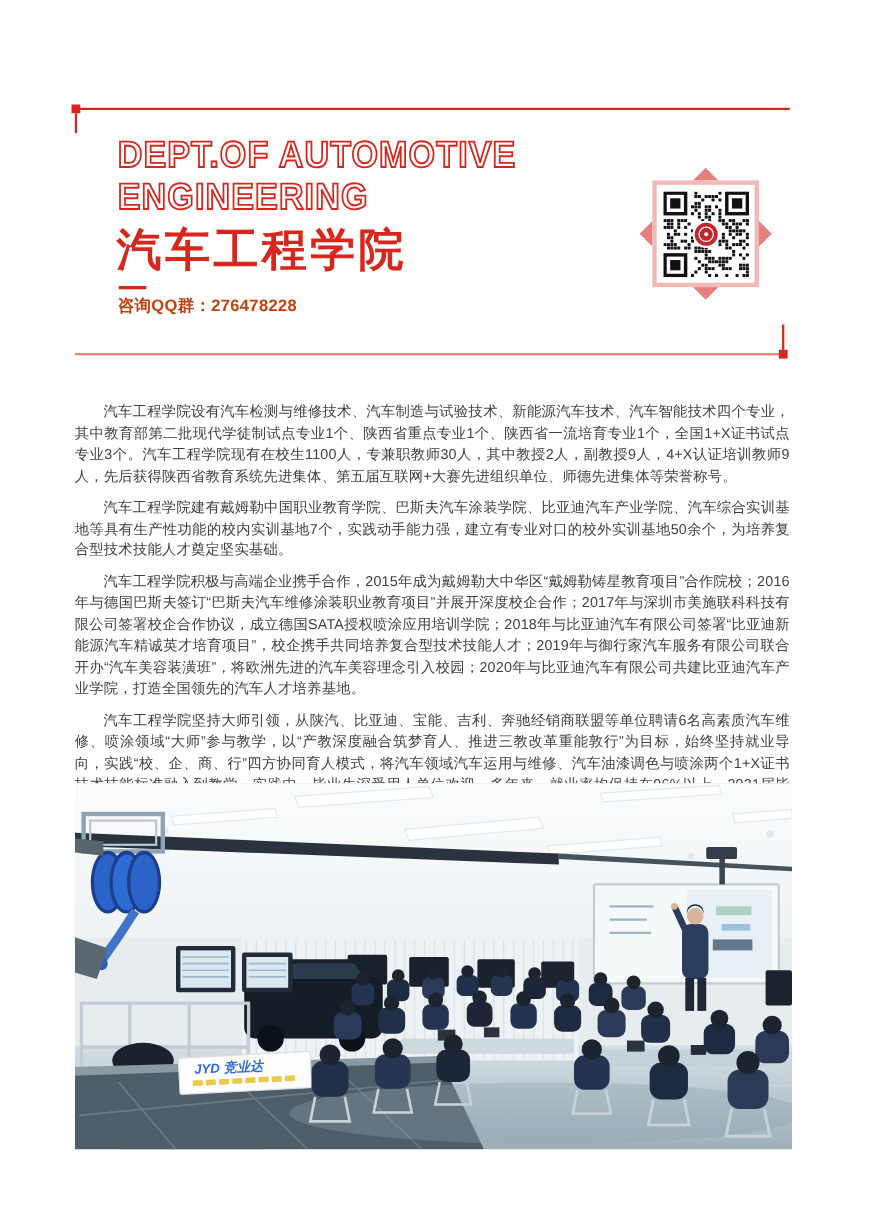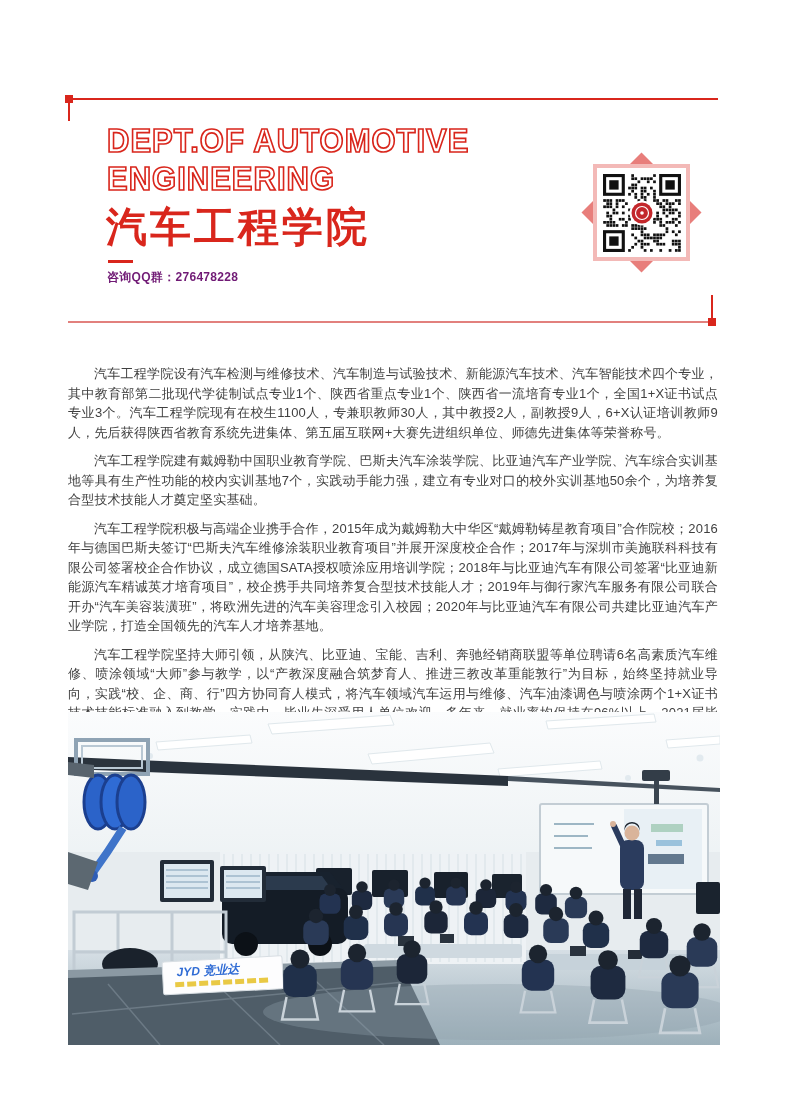--- a/index.html
+++ b/index.html
@@ -12,21 +12,21 @@
   .rule-bottom{position:absolute;left:68px;top:309px;width:642px;height:2px;background:#e2807d;}
   .sq-br{position:absolute;left:708px;top:306px;width:8px;height:8px;background:#d9261c;}
   .tick-br{position:absolute;left:711px;top:283px;width:2px;height:23px;background:#d9261c;}
   
   .title-en{position:absolute;left:107px;top:110px;font-size:31px;line-height:35px;
             font-weight:700;letter-spacing:1px;color:#ffffff;
             -webkit-text-stroke:1.6px #d9261c;transform:scaleY(1.08);transform-origin:left top;}
   .title-cn{position:absolute;left:106px;top:188px;font-size:41px;font-weight:900;
             letter-spacing:3px;color:#d9261c;text-align:center;}
   .title-underline{position:absolute;left:108px;top:248px;width:25px;height:3px;background:#d9261c;}
-  .qq-line{position:absolute;left:107px;top:257px;font-size:12px;font-weight:700;color:#701a75;letter-spacing:.3px;}
+  .qq-line{position:absolute;left:107px;top:257px;font-size:15px;font-weight:700;color:#c2410c;letter-spacing:.3px;}
   
   .qr-wrap{position:absolute;left:566px;top:125px;width:150px;height:150px;}
   .qr-diamond{position:absolute;left:34px;top:34px;width:83px;height:83px;background:#ee9895;transform:rotate(45deg);}
   .qr-tip{position:absolute;width:17px;height:17px;background:#e87e7b;transform:rotate(45deg);}
   .qr-tip.t{left:67px;top:19px;} .qr-tip.b{left:67px;top:115px;}
   .qr-tip.l{left:19px;top:67px;} .qr-tip.r{left:115px;top:67px;}
   .qr-frame{position:absolute;left:27px;top:27px;width:97px;height:97px;background:#ffffff;
             border:4px solid #f3b9b7;box-sizing:border-box;}
   .qr-code{position:absolute;left:37px;top:37px;width:78px;height:78px;}
   
@@ -250,21 +250,21 @@
           <rect x="75.08" y="75.08" width="2.72" height="2.72" fill="#111"></rect>
         </g>
       <circle cx="39" cy="39" r="12.5" fill="#ffffff"></circle>
       <circle cx="39" cy="39" r="10.5" fill="#c3272b"></circle>
       <circle cx="39" cy="39" r="6.5" fill="none" stroke="#ffffff" stroke-width="1.2"></circle>
       <circle cx="39" cy="39" r="1.8" fill="#ffffff"></circle>
     </svg>
   </div>
 
   <div class="body-text">
-    <p>汽车工程学院设有汽车检测与维修技术、汽车制造与试验技术、新能源汽车技术、汽车智能技术四个专业，其中教育部第二批现代学徒制试点专业1个、陕西省重点专业1个、陕西省一流培育专业1个，全国1+X证书试点专业3个。汽车工程学院现有在校生1100人，专兼职教师30人，其中教授2人，副教授9人，6+X认证培训教师9人，先后获得陕西省教育系统先进集体、第五届互联网+大赛先进组织单位、师德先进集体等荣誉称号。</p>
+    <p>汽车工程学院设有汽车检测与维修技术、汽车制造与试验技术、新能源汽车技术、汽车智能技术四个专业，其中教育部第二批现代学徒制试点专业1个、陕西省重点专业1个、陕西省一流培育专业1个，全国1+X证书试点专业3个。汽车工程学院现有在校生1100人，专兼职教师30人，其中教授2人，副教授9人，4+X认证培训教师9人，先后获得陕西省教育系统先进集体、第五届互联网+大赛先进组织单位、师德先进集体等荣誉称号。</p>
     <p>汽车工程学院建有戴姆勒中国职业教育学院、巴斯夫汽车涂装学院、比亚迪汽车产业学院、汽车综合实训基地等具有生产性功能的校内实训基地7个，实践动手能力强，建立有专业对口的校外实训基地50余个，为培养复合型技术技能人才奠定坚实基础。</p>
     <p>汽车工程学院积极与高端企业携手合作，2015年成为戴姆勒大中华区“戴姆勒铸星教育项目”合作院校；2016年与德国巴斯夫签订“巴斯夫汽车维修涂装职业教育项目”并展开深度校企合作；2017年与深圳市美施联科科技有限公司签署校企合作协议，成立德国SATA授权喷涂应用培训学院；2018年与比亚迪汽车有限公司签署“比亚迪新能源汽车精诚英才培育项目”，校企携手共同培养复合型技术技能人才；2019年与御行家汽车服务有限公司联合开办“汽车美容装潢班”，将欧洲先进的汽车美容理念引入校园；2020年与比亚迪汽车有限公司共建比亚迪汽车产业学院，打造全国领先的汽车人才培养基地。</p>
     <p>汽车工程学院坚持大师引领，从陕汽、比亚迪、宝能、吉利、奔驰经销商联盟等单位聘请6名高素质汽车维修、喷涂领域“大师”参与教学，以“产教深度融合筑梦育人、推进三教改革重能敦行”为目标，始终坚持就业导向，实践“校、企、商、行”四方协同育人模式，将汽车领域汽车运用与维修、汽车油漆调色与喷涂两个1+X证书技术技能标准融入到教学、实践中。毕业生深受用人单位欢迎，多年来，就业率均保持在96%以上，2021届毕业生就业率为98.8%，涌现出一批奔驰经销商的能工巧匠，学生白亚民、李宁、刘雨田等获得奔驰“优秀员工”称号，获得国家级技能比赛二等奖1项、三等奖6项、互联网+大赛国家级银奖1项，铜奖1项，省级金奖3项，银奖3项等。毕业生专业知识扎实，实践动手能力强，岗位适应快，善于团结协作，综合素质高，赢得了良好的社会声誉。</p>
   </div>
 
   <div class="photo">
     <svg width="652" height="333" viewBox="0 0 652 333" xmlns="http://www.w3.org/2000/svg">
       <defs>
         <linearGradient id="ceil" x1="0" y1="0" x2="0" y2="1">
           <stop offset="0" stop-color="#fbfcfd"></stop>

